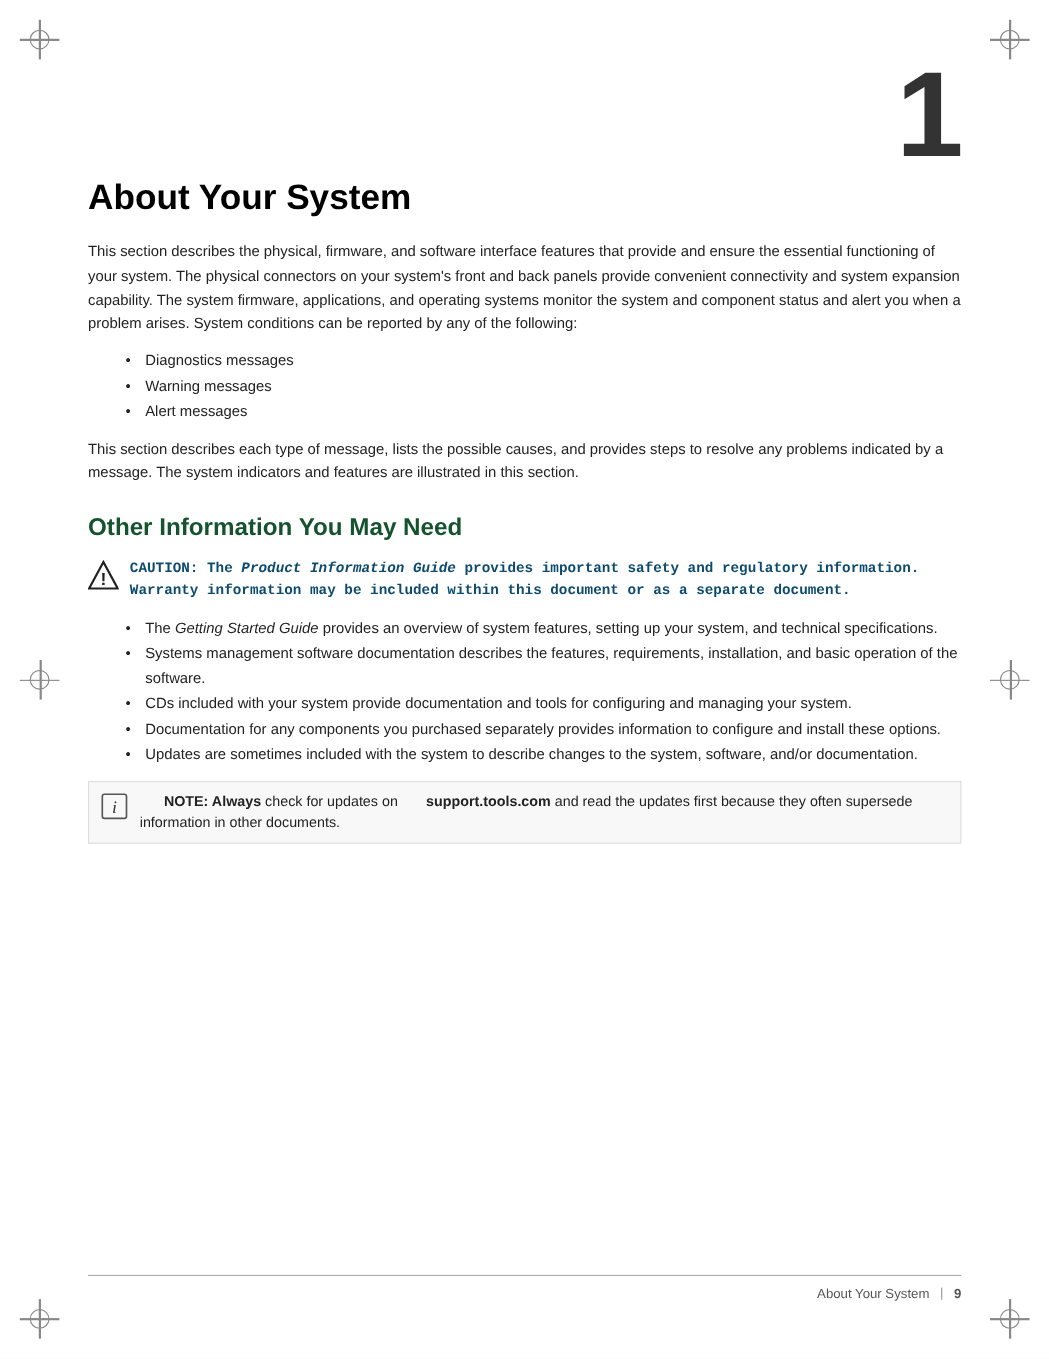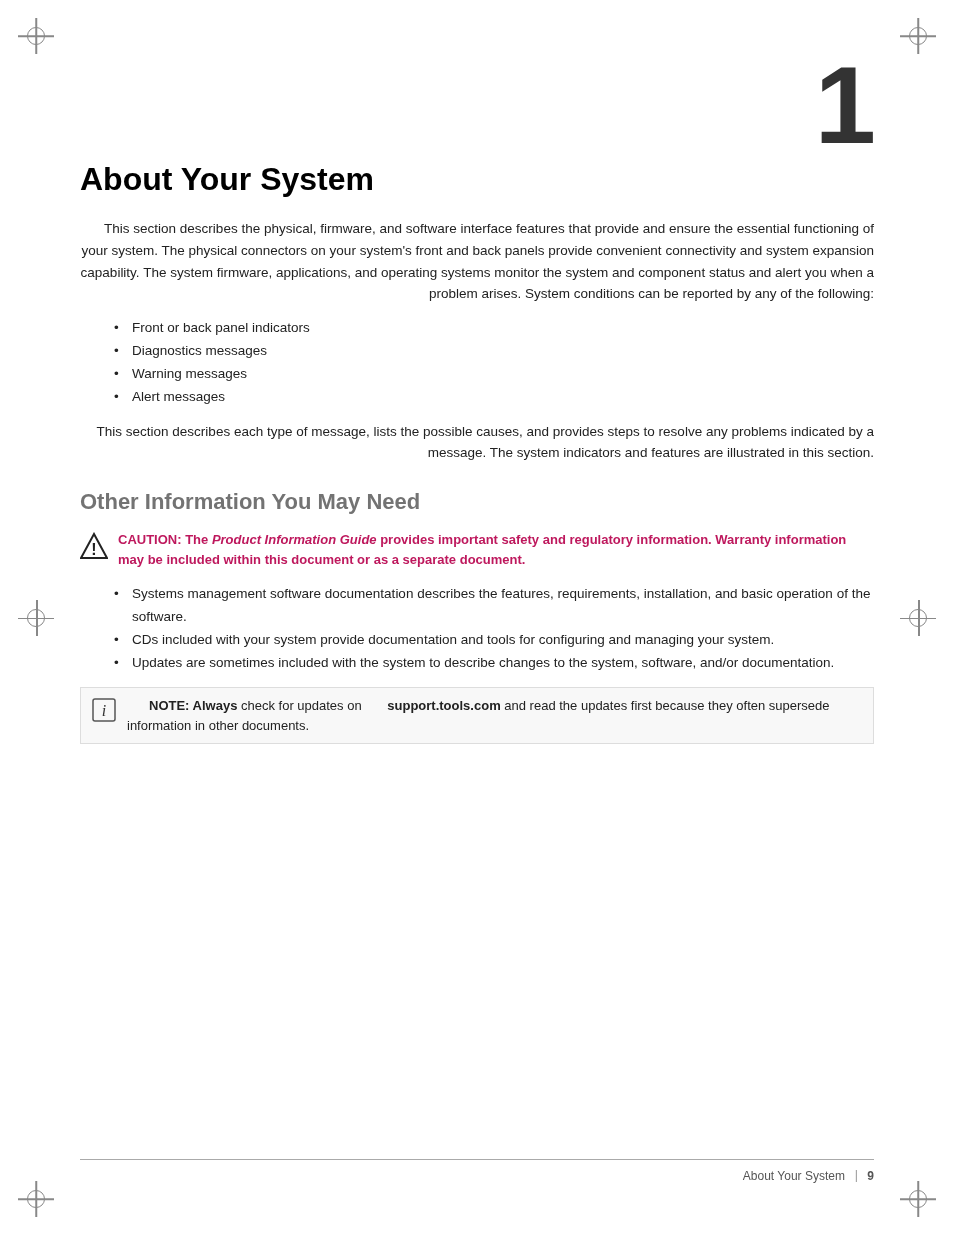--- a/index.html
+++ b/index.html
@@ -91,21 +91,20 @@
       line-height: 1.2;
     }
 
     
     .body-text {
       font-size: 13.5px;
       line-height: 1.6;
       color: #222;
       margin-bottom: 12px;
       font-family: Arial, sans-serif;
-      text-align: right;
     }
 
     
     .bullet-list {
       margin: 8px 0 12px 40px;
       list-style: none;
     }
     .bullet-list li {
       font-size: 13.5px;
       line-height: 1.7;
@@ -118,21 +117,21 @@
       content: '•';
       position: absolute;
       left: -6px;
       top: 0;
     }
 
     
     .section-heading {
       font-size: 22px;
       font-weight: bold;
-      color: #737373;
+      color: #14532d;
       font-family: Arial, sans-serif;
       margin: 24px 0 14px 0;
       line-height: 1.3;
     }
 
     
     .caution-box {
       display: flex;
       align-items: flex-start;
       margin: 10px 0 14px 0;
@@ -140,22 +139,22 @@
     }
     .caution-icon {
       flex-shrink: 0;
       width: 28px;
       height: 28px;
       margin-top: 2px;
     }
     .caution-text {
       font-size: 13px;
       line-height: 1.5;
-      color: #be185d;
-      font-family: Liberation Sans, sans-serif;
+      color: #0c4a6e;
+      font-family: Liberation Mono, monospace;
     }
     .caution-text strong {
       font-weight: bold;
     }
     .caution-text em {
       font-style: italic;
       font-weight: bold;
     }
 
     
@@ -275,21 +274,20 @@
 
   <div class="chapter-number">1</div>
 
   <div class="content">
 
     <h1 class="chapter-title">About Your System</h1>
 
     <p class="body-text">This section describes the physical, firmware, and software interface features that provide and ensure the essential functioning of your system. The physical connectors on your system's front and back panels provide convenient connectivity and system expansion capability. The system firmware, applications, and operating systems monitor the system and component status and alert you when a problem arises. System conditions can be reported by any of the following:</p>
 
     <ul class="bullet-list">
-      <li>Front or back panel indicators</li>
       <li>Diagnostics messages</li>
       <li>Warning messages</li>
       <li>Alert messages</li>
     </ul>
 
     <p class="body-text">This section describes each type of message, lists the possible causes, and provides steps to resolve any problems indicated by a message. The system indicators and features are illustrated in this section.</p>
 
     <h2 class="section-heading">Other Information You May Need</h2>
 
     <div class="caution-box">
@@ -297,24 +295,30 @@
         <polygon points="14,2 27,26 1,26" fill="none" stroke="#222" stroke-width="2"></polygon>
         <text x="14" y="23" text-anchor="middle" font-size="16" font-weight="bold" fill="#222" font-family="Arial">!</text>
       </svg>
       <p class="caution-text">
         <strong>CAUTION: The <em>Product Information Guide</em> provides important safety and regulatory information. Warranty information may be included within this document or as a separate document.</strong>
       </p>
     </div>
 
     <ul class="bullet-list">
       <li>
+        The <em>Getting Started Guide</em> provides an overview of system features, setting up your system, and technical specifications.
+      </li>
+      <li>
         Systems management software documentation describes the features, requirements, installation, and basic operation of the software.
       </li>
       <li>
         CDs included with your system provide documentation and tools for configuring and managing your system.
+      </li>
+      <li>
+        Documentation for any components you purchased separately provides information to configure and install these options.
       </li>
       <li>
         Updates are sometimes included with the system to describe changes to the system, software, and/or documentation.
       </li>
     </ul>
 
     <div class="note-box">
       <svg class="note-icon" viewBox="0 0 26 26" xmlns="http://www.w3.org/2000/svg">
         <rect x="2" y="2" width="22" height="22" rx="2" fill="none" stroke="#555" stroke-width="1.5"></rect>
         <text x="13" y="19" text-anchor="middle" font-size="16" font-style="italic" fill="#333" font-family="Times New Roman">i</text>

